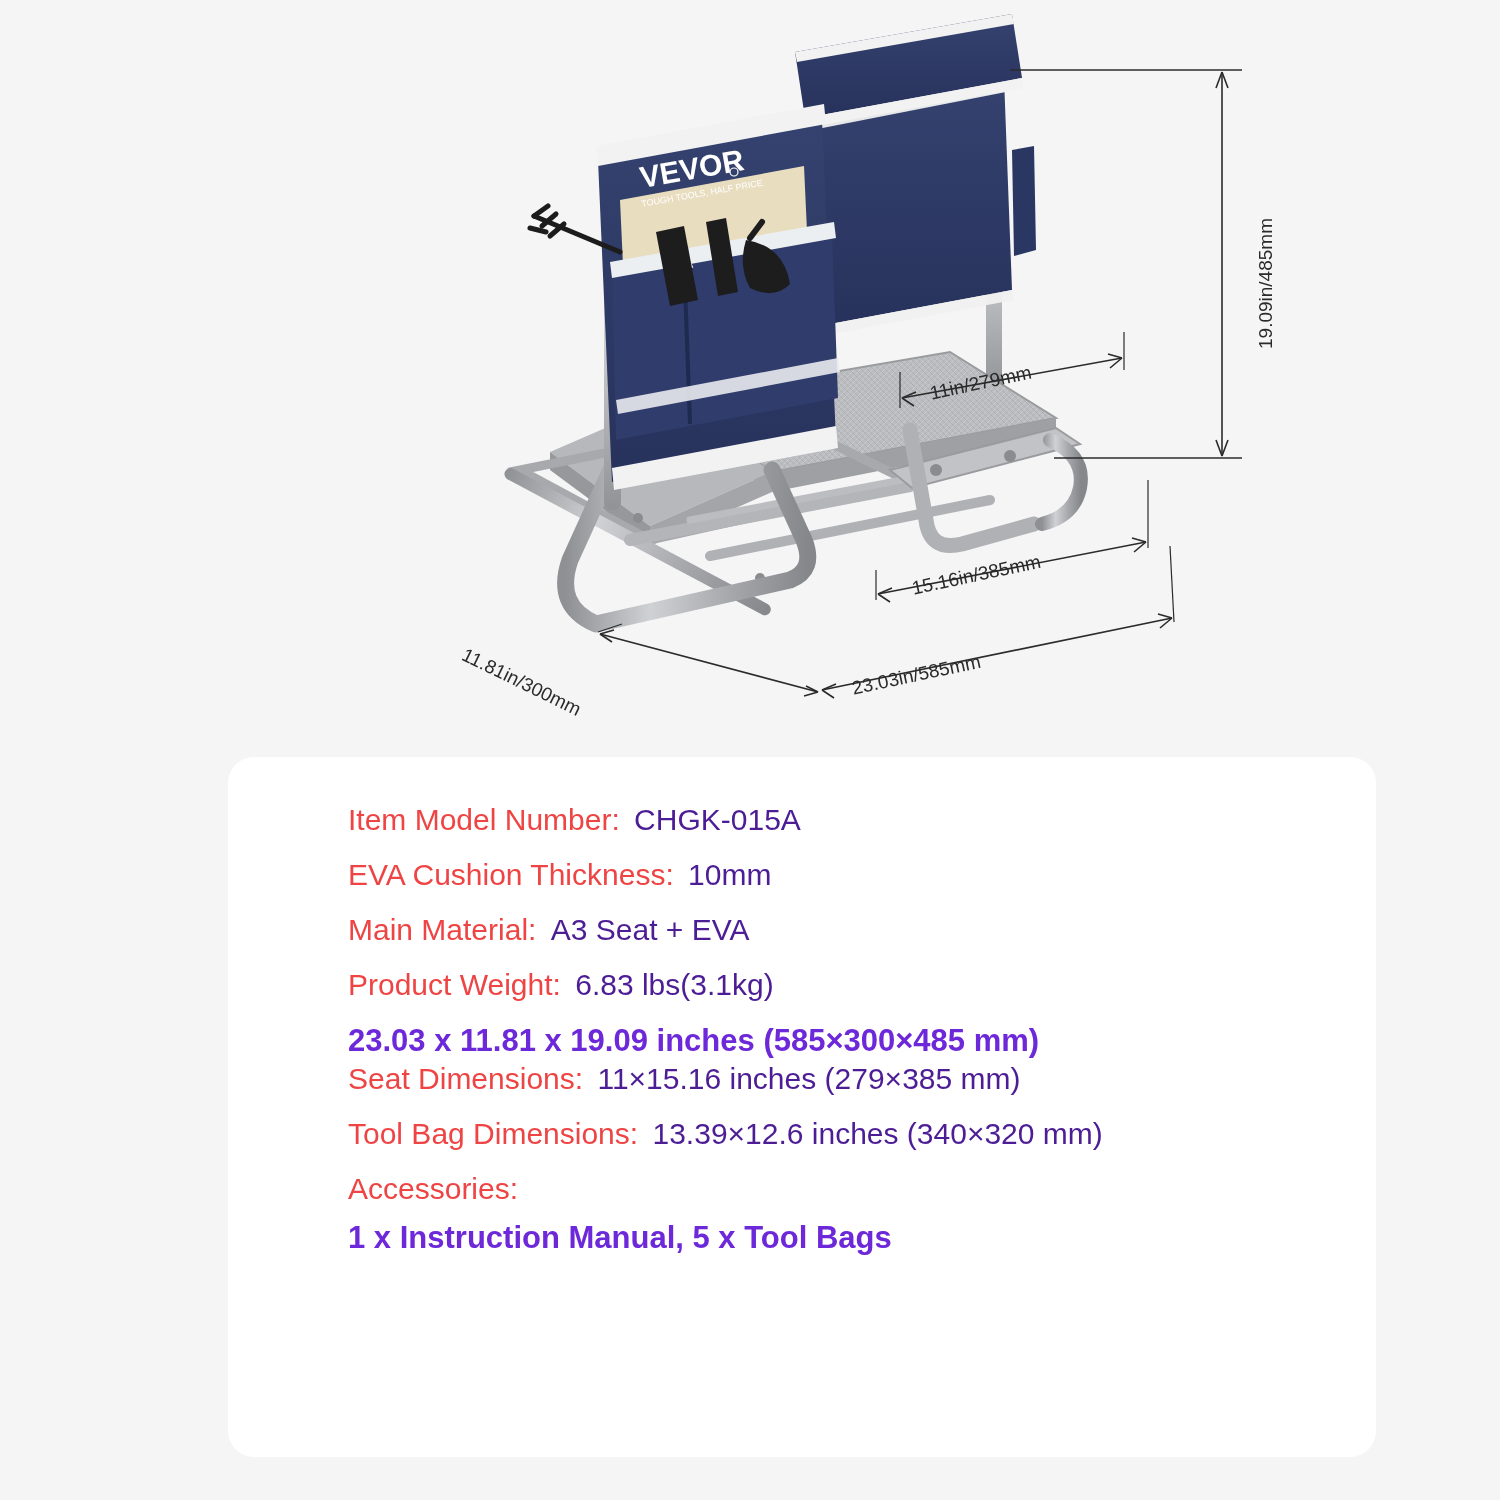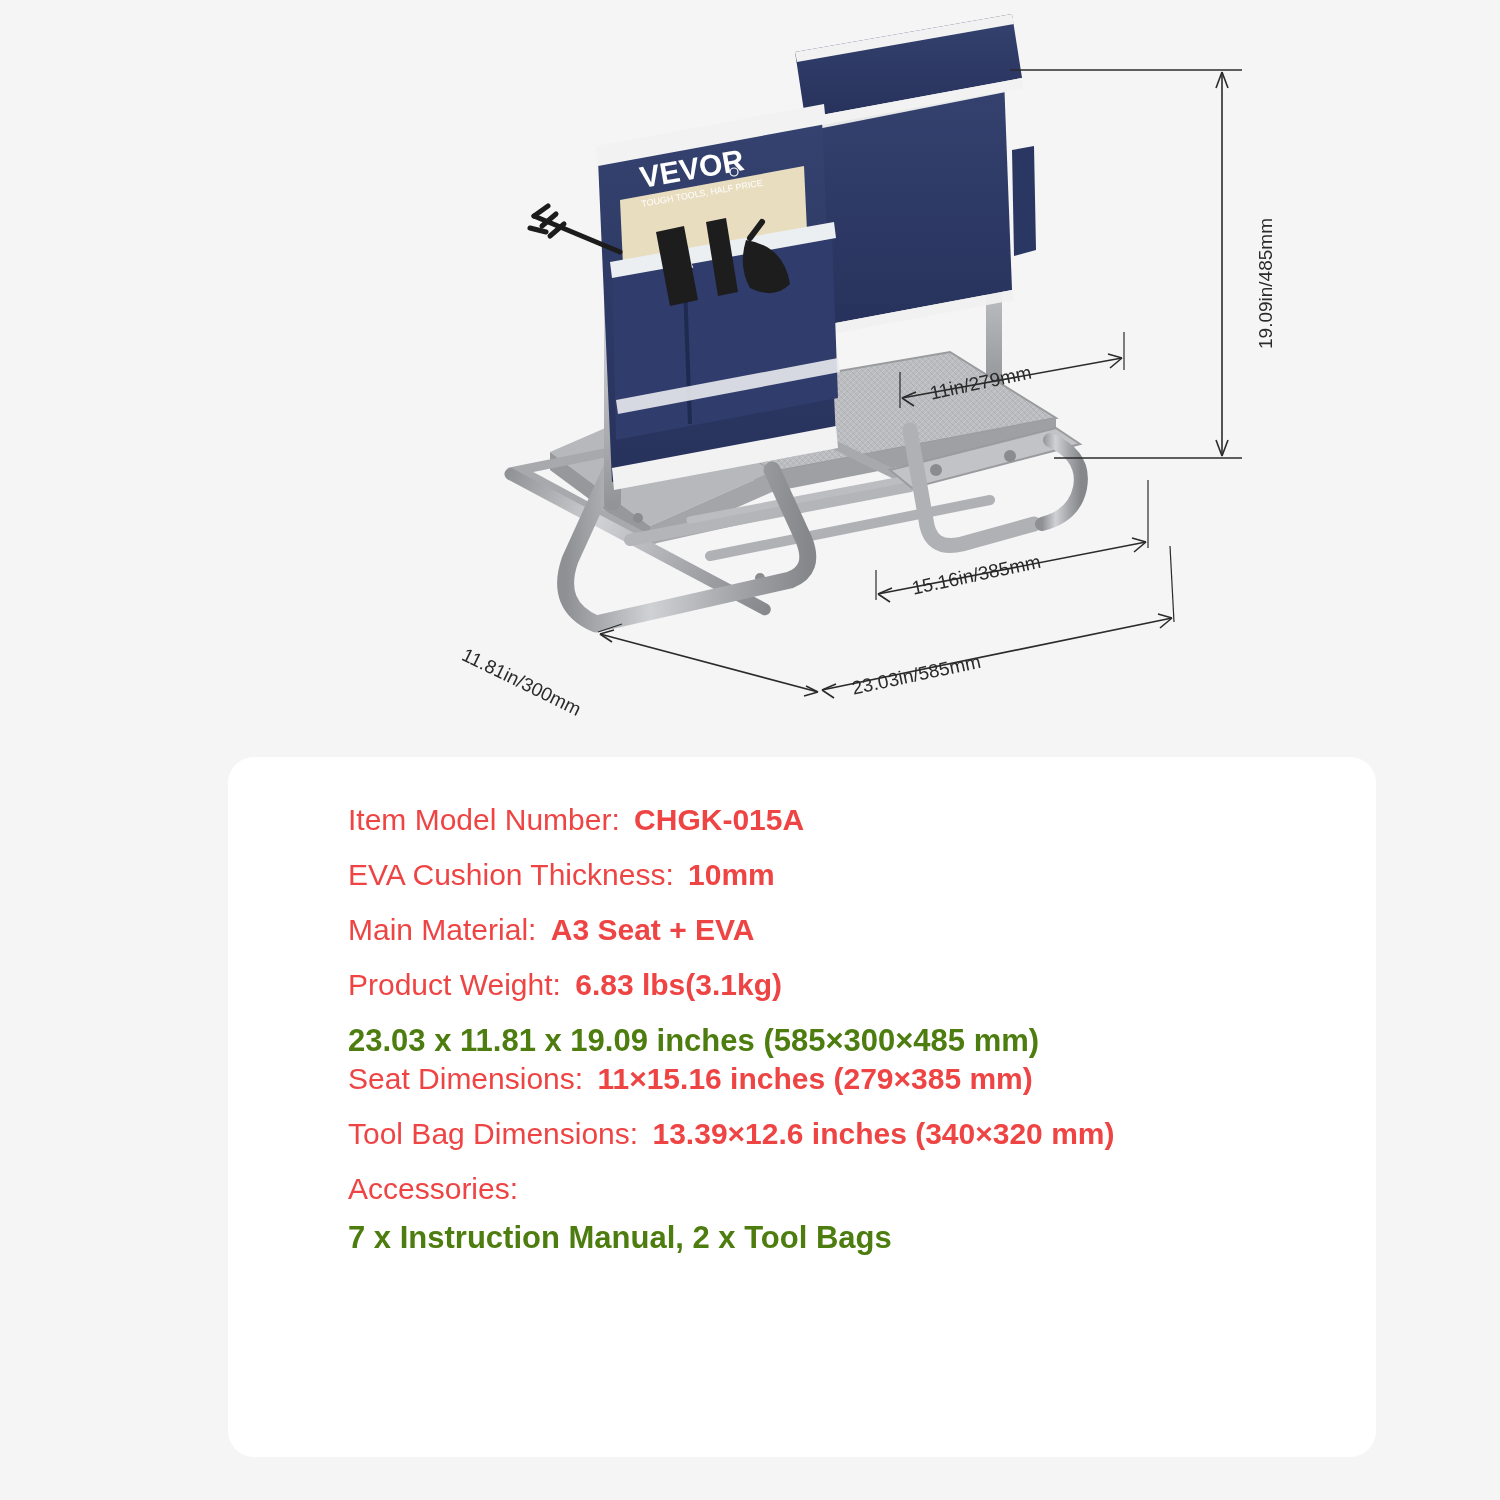--- a/index.html
+++ b/index.html
@@ -88,29 +88,29 @@
     color: #3c3c3c;
     line-height: 1.0;
     margin-bottom: 25px;
     font-family: "Liberation Sans", sans-serif;
   }
   .spec-row .lbl {
     color: #ef4444;
     font-weight: normal;
   }
   .spec-row .val {
-    color: #ef4444;
-    font-weight: bold;
+    color: #4c1d95;
+    font-weight: normal;
   }
   .spec-row .val-sp {
     margin-left: 6px;
   }
   .spec-block-val {
     display: block;
-    color: #4d7c0f;
+    color: #6d28d9;
     font-weight: bold;
     font-size: 31px;
     margin-top: 18px;
   }
   .tight { margin-bottom: 8px; }
 </style>
 </head>
 <body>
 
 <div class="page">
@@ -322,18 +322,18 @@
         <span class="val val-sp">11×15.16 inches (279×385 mm)</span>
       </div>
 
       <div class="spec-row">
         <span class="lbl">Tool Bag Dimensions:</span>
         <span class="val val-sp">13.39×12.6 inches (340×320 mm)</span>
       </div>
 
       <div class="spec-row tight">
         <span class="lbl">Accessories:</span>
-        <span class="spec-block-val">7 x Instruction Manual, 2 x Tool Bags</span>
+        <span class="spec-block-val">1 x Instruction Manual, 5 x Tool Bags</span>
       </div>
 
     </div>
   </div>
 </div>
 
 </body></html>

